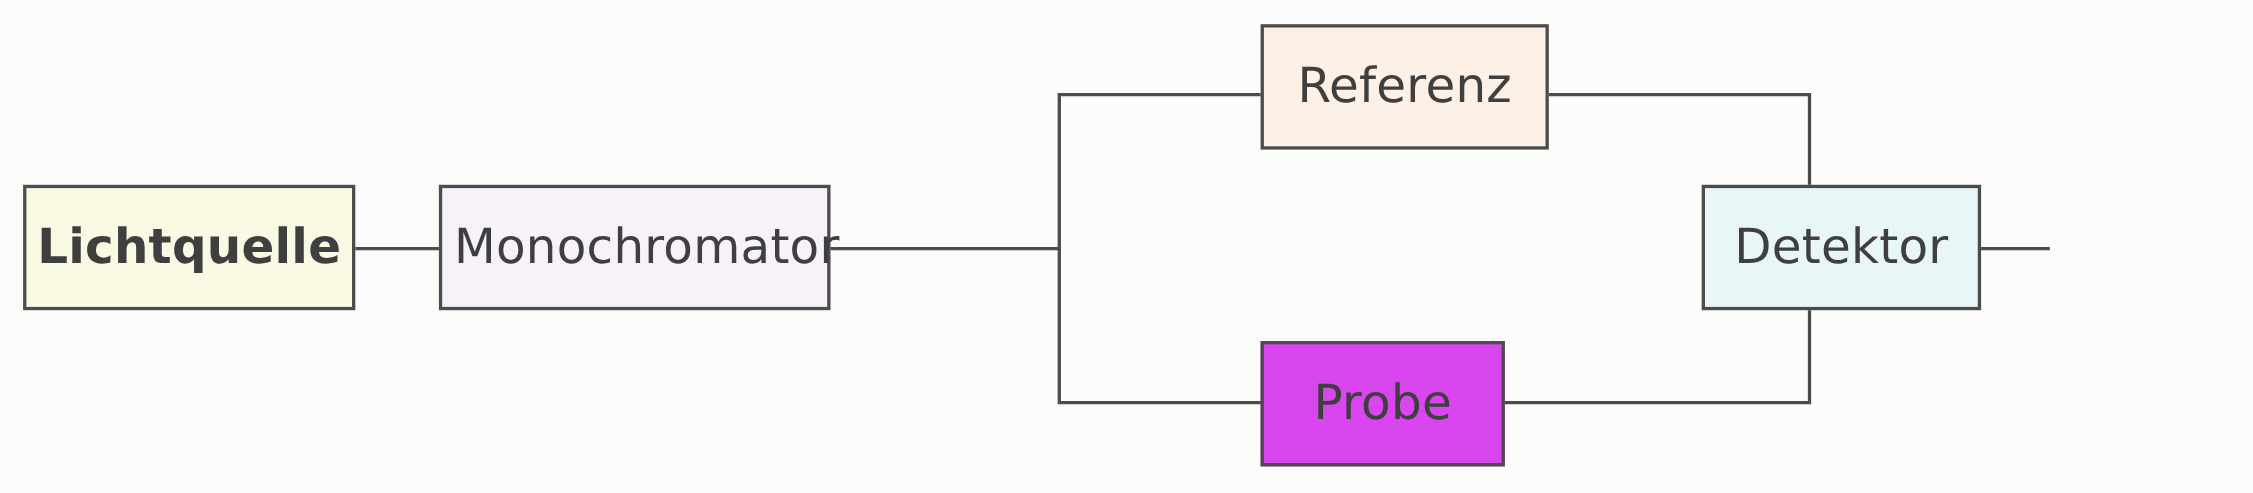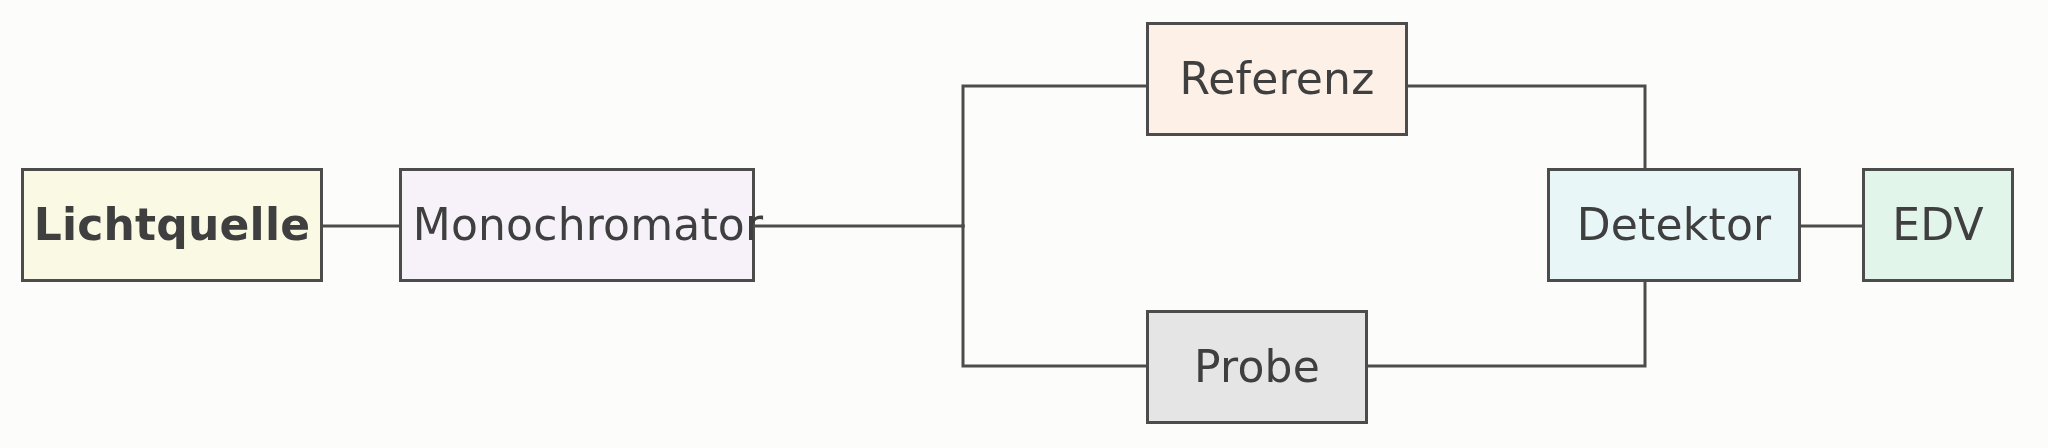--- a/index.html
+++ b/index.html
@@ -76,25 +76,22 @@
   </div>
 
   <div class="node" id="node-monochromator" style="background: rgb(247, 242, 250); left: 399px; top: 168px; width: 356px; height: 114px; border-color: rgb(76, 76, 76); color: rgb(63, 63, 63);">
     <span class="node-label">Monochromator</span>
   </div>
 
   <div class="node" id="node-referenz" style="background: rgb(253, 240, 230); left: 1146px; top: 22px; width: 262px; height: 114px; border-color: rgb(76, 76, 76); color: rgb(63, 63, 63);">
     <span class="node-label">Referenz</span>
   </div>
 
-  <div class="node" id="node-probe" style="background: #e5e5e5; left: 1146px; top: 310px; width: 222px; height: 114px; border-color: rgb(76, 76, 76); color: rgb(63, 63, 63);">
+  <div class="node" id="node-probe" style="background: #d946ef; left: 1146px; top: 310px; width: 222px; height: 114px; border-color: rgb(76, 76, 76); color: rgb(63, 63, 63);">
     <span class="node-label">Probe</span>
   </div>
 
   <div class="node" id="node-detektor" style="background: rgb(232, 246, 247); left: 1547px; top: 168px; width: 254px; height: 114px; border-color: rgb(76, 76, 76); color: rgb(63, 63, 63);">
     <span class="node-label">Detektor</span>
   </div>
 
-  <div class="node" id="node-edv" style="background: rgb(226, 245, 234); left: 1862px; top: 168px; width: 152px; height: 114px; border-color: rgb(76, 76, 76); color: rgb(63, 63, 63);">
-    <span class="node-label">EDV</span>
-  </div>
 
 </div>
 
 </body></html>

